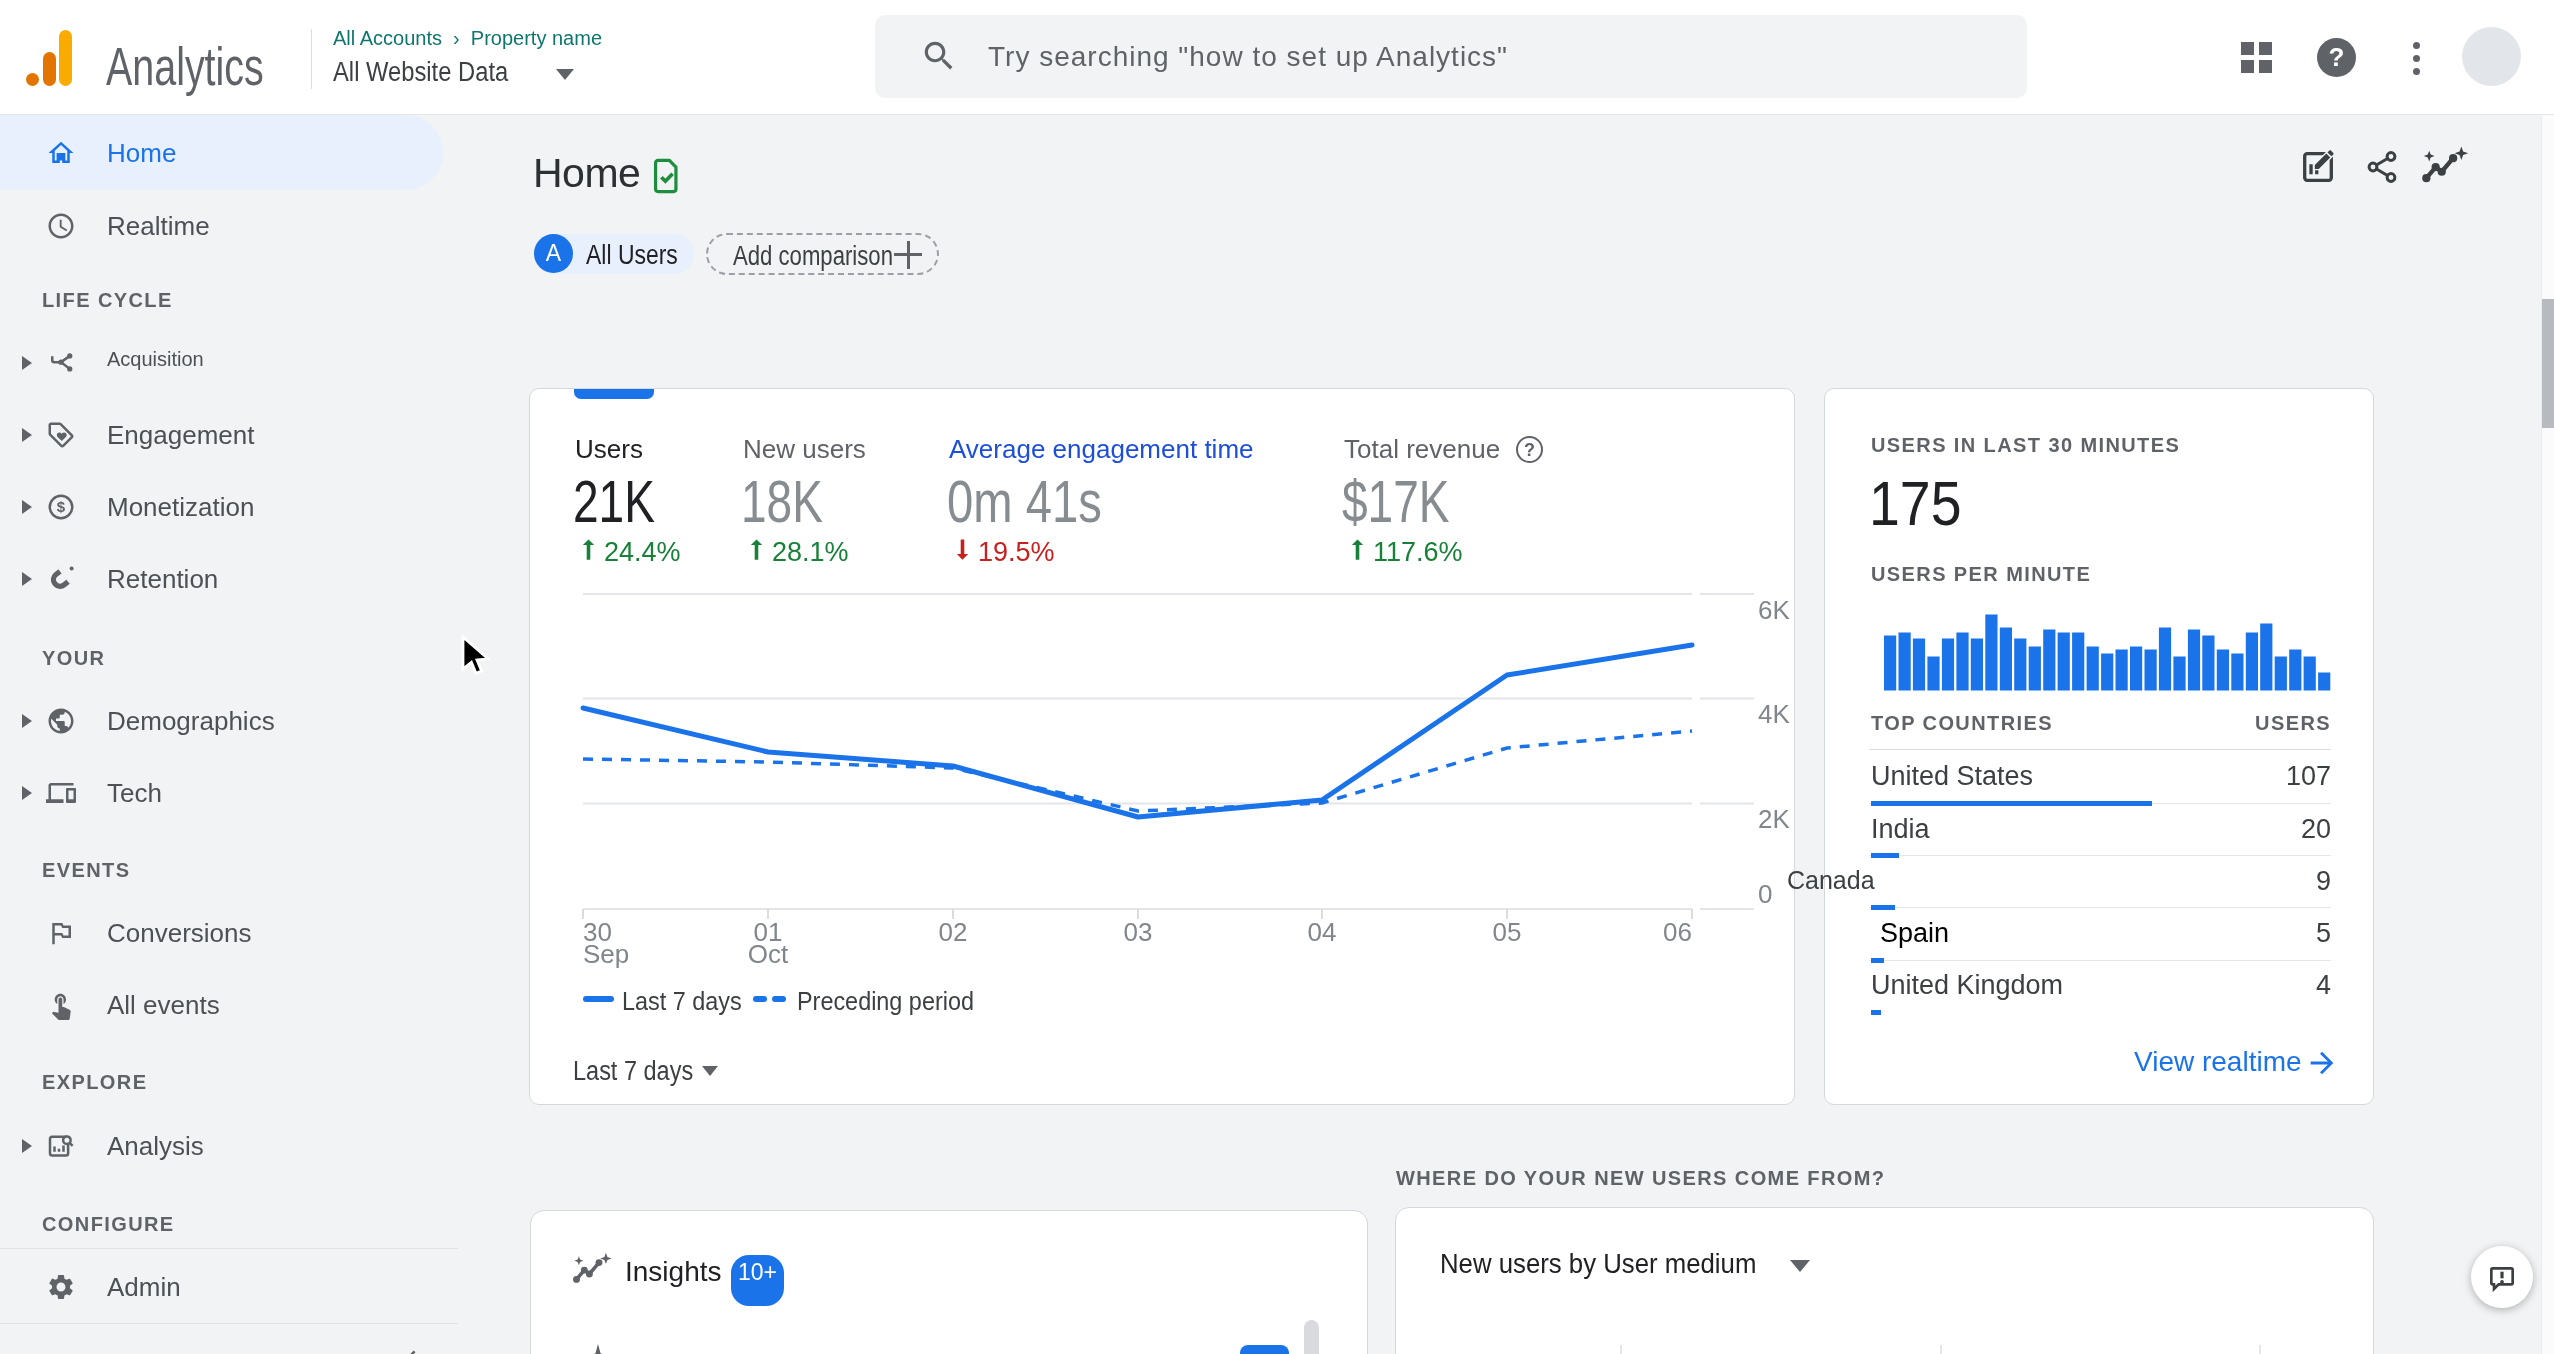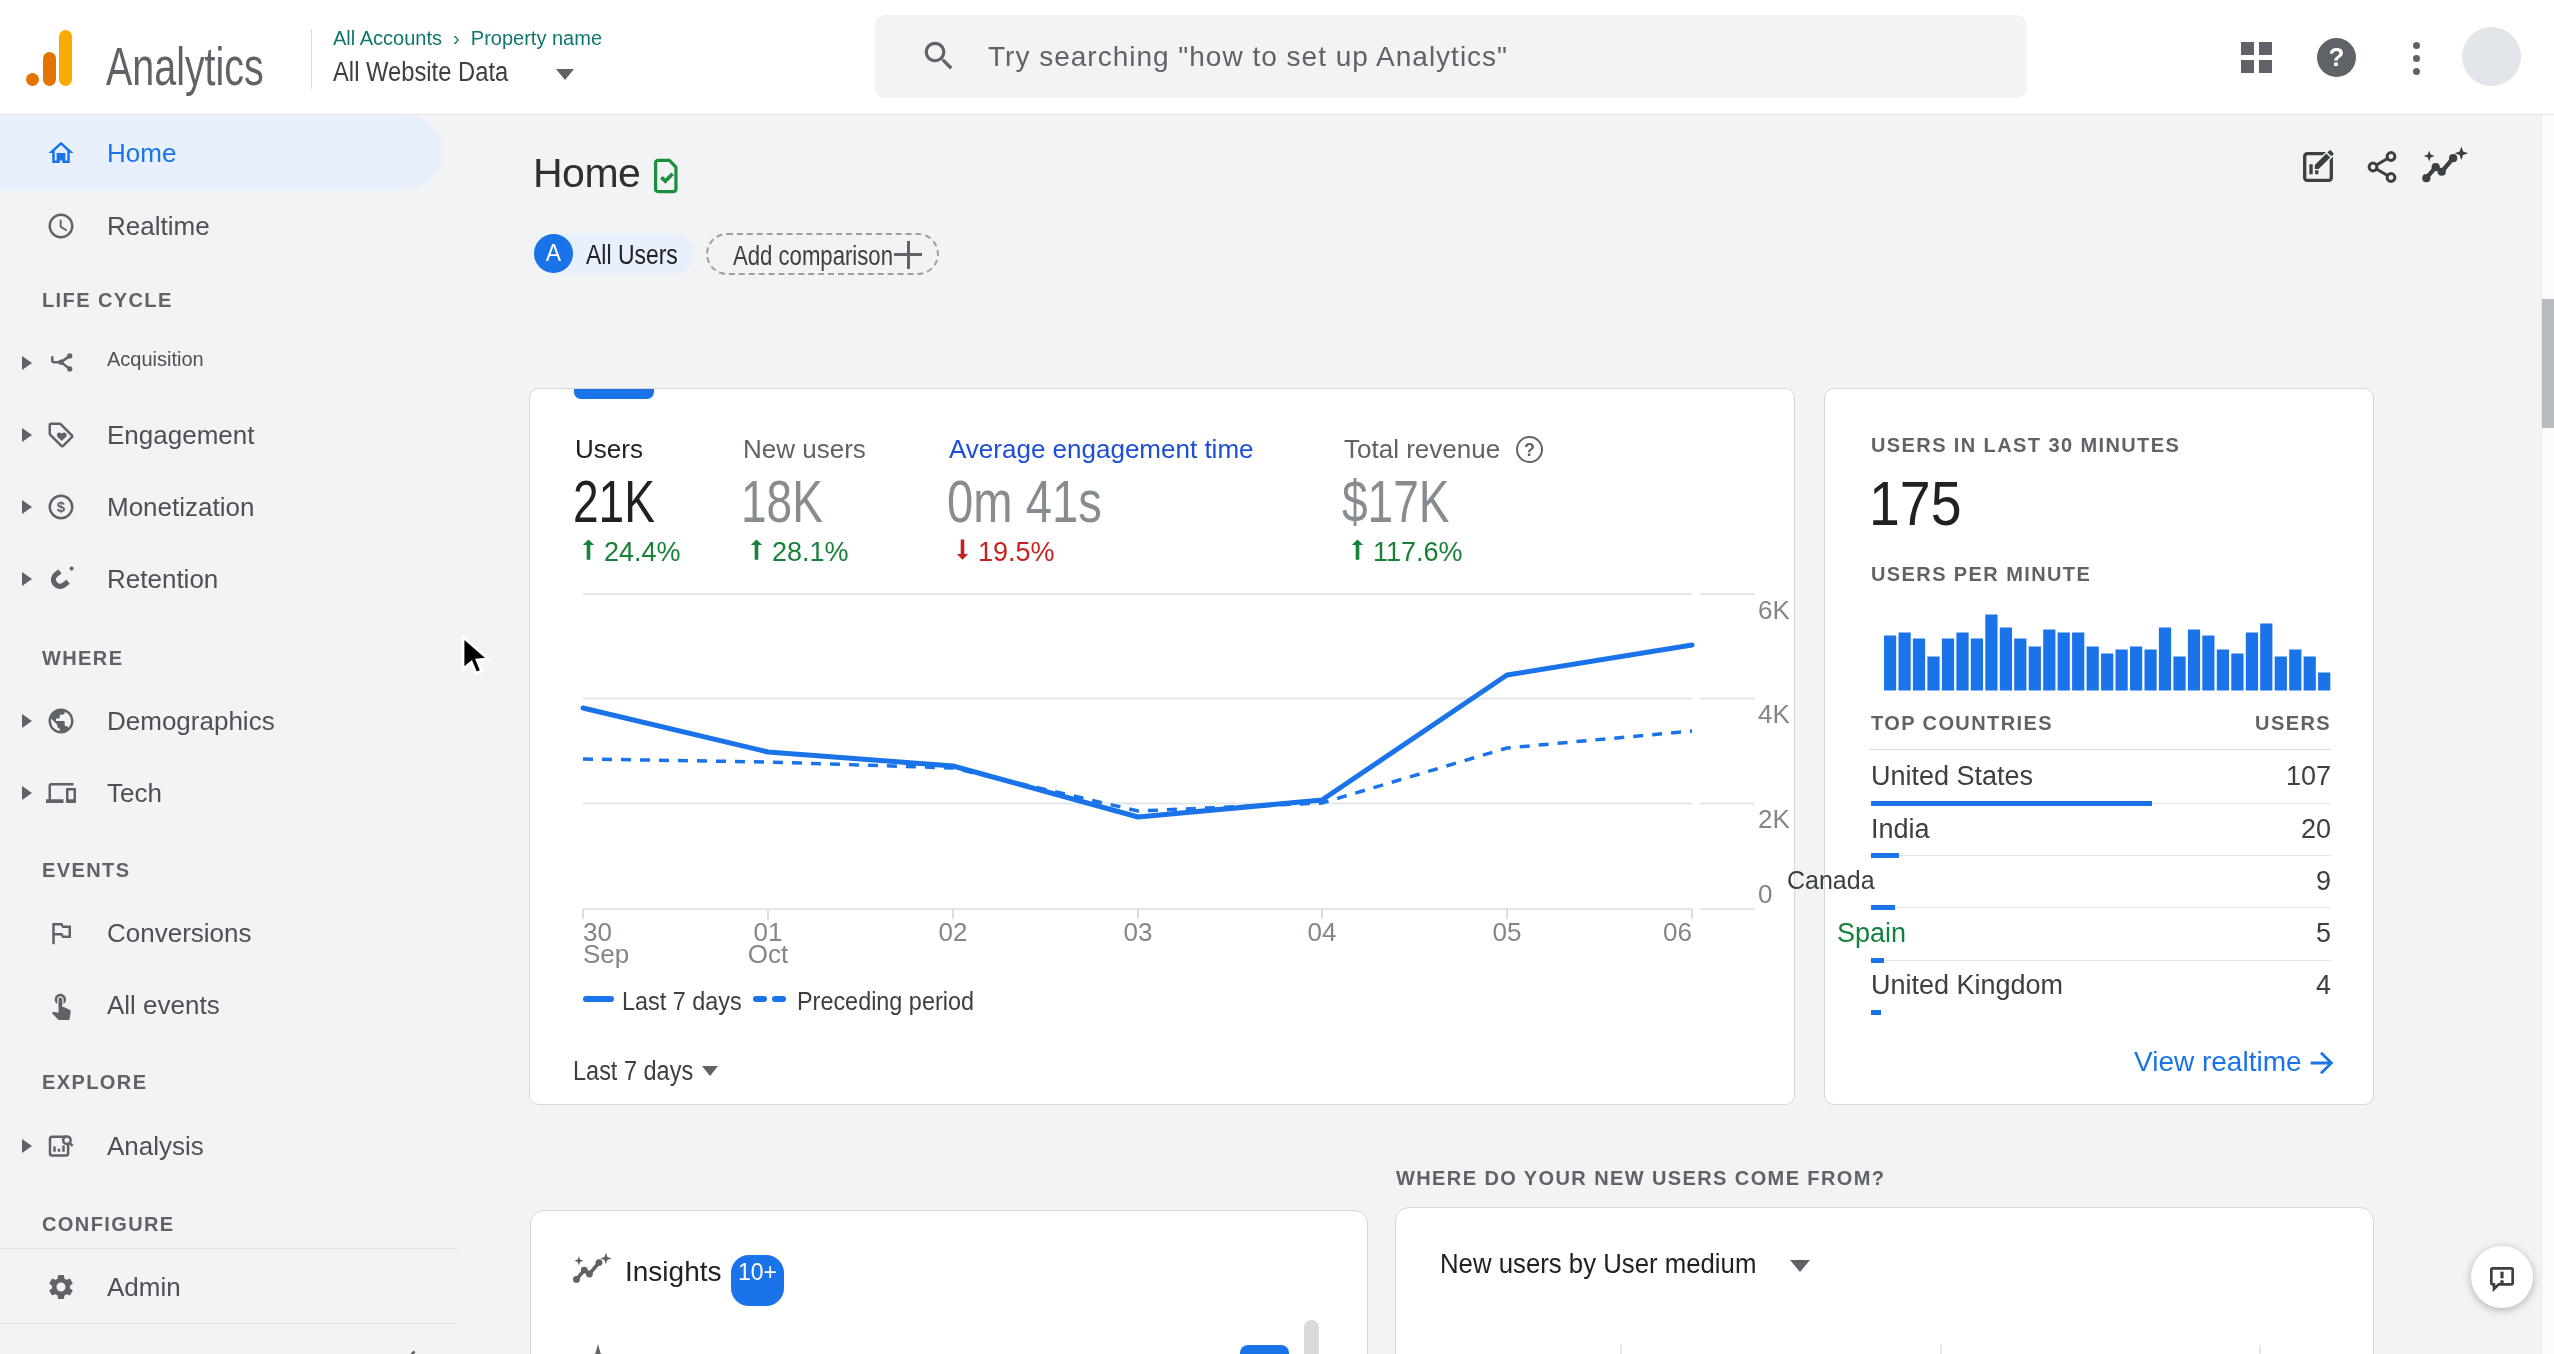--- a/index.html
+++ b/index.html
@@ -78,21 +78,21 @@
       <circle cx="12" cy="12" r="9" fill="none" stroke="#5f6368" stroke-width="2"></circle>
       <text x="12" y="16.2" font-size="12" font-weight="bold" text-anchor="middle" fill="#5f6368" font-family="Liberation Sans,sans-serif">$</text>
     </svg>
 <div class="abs" style="left:107px;top:492px;font-size:26px;font-weight:400;color:#4d5156;">Monetization</div>
 <div class="abs" style="left:22px;top:572px;width:0;height:0;border-top:7px solid transparent;border-bottom:7px solid transparent;border-left:10px solid #5f6368;"></div>
 <svg class="abs" style="left:46px;top:564px;" width="30" height="30" viewBox="0 0 24 24">
       <path fill="#5f6368" d="M20 4H11a8 8 0 0 0 0 16h9v-4.6h-9a3.4 3.4 0 0 1 0-6.8h9z M20 4v4.6h-4.6V4z M20 15.4V20h-4.6v-4.6z" fill-rule="evenodd" transform="rotate(-38 12 12) scale(0.92) translate(1 1)"></path>
       <circle cx="20.5" cy="3.5" r="1.6" fill="#5f6368"></circle>
     </svg>
 <div class="abs" style="left:107px;top:564px;font-size:26px;font-weight:400;color:#4d5156;">Retention</div>
-<div class="abs hdr" style="left:42px;top:647px;">WHERE</div>
+<div class="abs hdr" style="left:42px;top:647px;">YOUR</div>
 <div class="abs" style="left:22px;top:714px;width:0;height:0;border-top:7px solid transparent;border-bottom:7px solid transparent;border-left:10px solid #5f6368;"></div>
 <svg class="abs" style="left:46px;top:706px;" width="30" height="30" viewBox="0 0 24 24">
       <path fill="#5f6368" d="M12 2C6.48 2 2 6.48 2 12s4.48 10 10 10 10-4.48 10-10S17.52 2 12 2zm-1 17.93c-3.95-.49-7-3.85-7-7.93 0-.62.08-1.21.21-1.79L9 15v1c0 1.1.9 2 2 2v1.93zm6.9-2.54c-.26-.81-1-1.39-1.9-1.39h-1v-3c0-.55-.45-1-1-1H8v-2h2c.55 0 1-.45 1-1V7h2c1.1 0 2-.9 2-2v-.41c2.93 1.19 5 4.06 5 7.41 0 2.08-.8 3.97-2.1 5.39z"></path>
     </svg>
 <div class="abs" style="left:107px;top:706px;font-size:26px;font-weight:400;color:#4d5156;">Demographics</div>
 <div class="abs" style="left:22px;top:786px;width:0;height:0;border-top:7px solid transparent;border-bottom:7px solid transparent;border-left:10px solid #5f6368;"></div>
 <svg class="abs" style="left:46px;top:778px;" width="30" height="30" viewBox="0 0 24 24">
       <path fill="#5f6368" d="M4 6h18V4H4c-1.1 0-2 .9-2 2v11H0v3h14v-3H4V6zm19 2h-6c-.55 0-1 .45-1 1v10c0 .55.45 1 1 1h6c.55 0 1-.45 1-1V9c0-.55-.45-1-1-1zm-1 9h-4v-7h4v7z"></path>
     </svg>
 <div class="abs" style="left:107px;top:778px;font-size:26px;font-weight:400;color:#4d5156;">Tech</div>
@@ -292,21 +292,21 @@
 <div class="abs" style="left:1869px;top:802.5px;width:462px;height:1px;background:#e4e6e8;"></div>
 <div class="abs" style="left:1871px;top:800.5px;width:281px;height:5px;background:#1a73e8;"></div>
 <div class="abs" style="left:1871px;top:813.5px;font-size:27px;color:#3c4043;">India</div>
 <div class="abs" style="left:2331px;top:813.5px;font-size:27px;color:#3c4043;transform:translateX(-100%);">20</div>
 <div class="abs" style="left:1869px;top:855.0px;width:462px;height:1px;background:#e4e6e8;"></div>
 <div class="abs" style="left:1871px;top:853.0px;width:28px;height:5px;background:#1a73e8;"></div>
 <div class="abs" style="left:1787px;top:865.5px;font-size:25px;color:#3c4043;">Canada</div>
 <div class="abs" style="left:2331px;top:865.5px;font-size:27px;color:#3c4043;transform:translateX(-100%);">9</div>
 <div class="abs" style="left:1869px;top:907.0px;width:462px;height:1px;background:#e4e6e8;"></div>
 <div class="abs" style="left:1871px;top:905.0px;width:24px;height:5px;background:#1a73e8;"></div>
-<div class="abs" style="left:1837px;top:918px;font-size:27px;color:#15803d;">Spain</div>
+<div class="abs" style="left:1880px;top:918px;font-size:27px;color:#000000;">Spain</div>
 <div class="abs" style="left:2331px;top:918px;font-size:27px;color:#3c4043;transform:translateX(-100%);">5</div>
 <div class="abs" style="left:1869px;top:959.5px;width:462px;height:1px;background:#e4e6e8;"></div>
 <div class="abs" style="left:1871px;top:957.5px;width:13px;height:5px;background:#1a73e8;"></div>
 <div class="abs" style="left:1871px;top:970px;font-size:27px;color:#3c4043;">United Kingdom</div>
 <div class="abs" style="left:2331px;top:970px;font-size:27px;color:#3c4043;transform:translateX(-100%);">4</div>
 <div class="abs" style="left:1871px;top:1009.5px;width:10px;height:5px;background:#1a73e8;"></div>
 <div class="abs" style="left:2134px;top:1046px;font-size:28px;font-weight:500;color:#1a73e8;">View realtime</div>
 <svg class="abs" style="left:2305px;top:1046px;" width="34" height="34" viewBox="0 0 24 24">
       <path fill="#1a73e8" d="M12 4l-1.41 1.41L16.17 11H4v2h12.17l-5.58 5.59L12 20l8-8z"></path>
     </svg>

